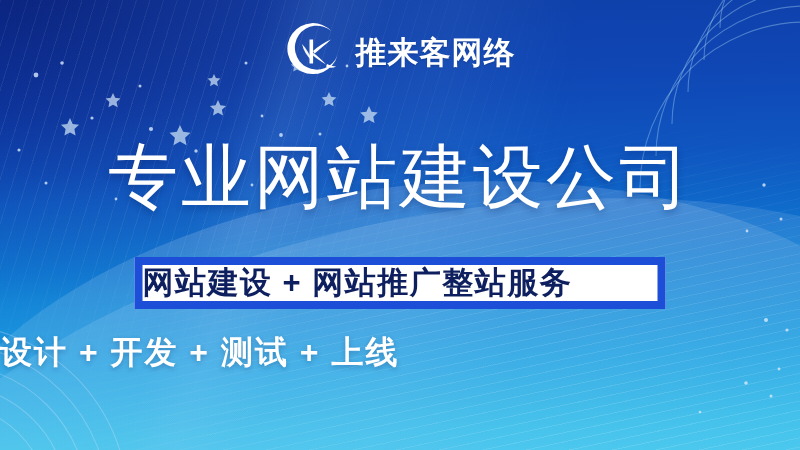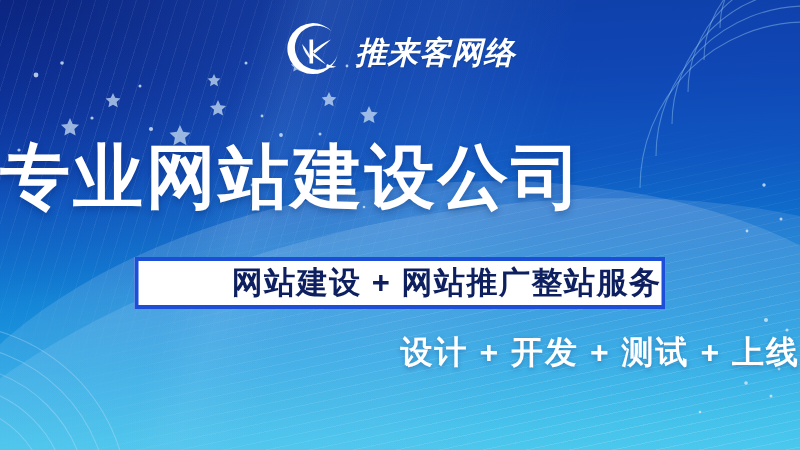--- a/index.html
+++ b/index.html
@@ -125,21 +125,20 @@
   
   #logo-row {
     position: absolute;
     left: 0;
     right: 0;
     top: 22px;
     display: flex;
     align-items: center;
     justify-content: center;
     gap: 11px;
-    font-style: italic;
   }
   #logo-mark { flex: 0 0 auto; line-height: 0; }
   #logo-text-block {
     display: flex;
     flex-direction: column;
     align-items: stretch;
     line-height: 1;
   }
   #logo-cn {
     font-size: 31px;
@@ -159,23 +158,23 @@
     text-align: center;
     text-shadow: 0 1px 2px rgba(0,0,0,0.18);
   }
 
   
   #headline {
     position: absolute;
     left: 0;
     right: 0;
     top: 131px;
-    text-align: left;
+    text-align: center;
     font-size: 70px;
-    font-weight: bold;
+    font-weight: normal;
     color: #ffffff;
     letter-spacing: 3px;
     white-space: nowrap;
     text-shadow: 0 3px 7px rgba(4,22,80,0.30);
   }
 
   
   #subtitle-box {
     position: absolute;
     left: 50%;
@@ -186,40 +185,40 @@
     background: #ffffff;
     box-sizing: border-box;
     display: flex;
     align-items: center;
     justify-content: center;
   }
   #subtitle-inner {
     box-sizing: border-box;
     width: 100%;
     height: 100%;
-    border: 4px solid #1d4ed8;
+    border: 8px solid #1d4ed8;
     display: flex;
     align-items: center;
-    justify-content: flex-end;
+    justify-content: flex-start;
   }
   #subtitle-text {
     font-size: 31px;
     font-weight: bold;
     color: #0d1f5e;
     letter-spacing: 1.5px;
     white-space: nowrap;
   }
 
   
   #tagline {
     position: absolute;
     left: 0;
     right: 0;
     top: 331px;
-    text-align: right;
+    text-align: left;
     font-size: 32px;
     font-weight: bold;
     color: #ffffff;
     letter-spacing: 2px;
     white-space: nowrap;
     text-shadow: 0 2px 5px rgba(4,22,80,0.26);
   }
 </style>
 </head>
 <body>

